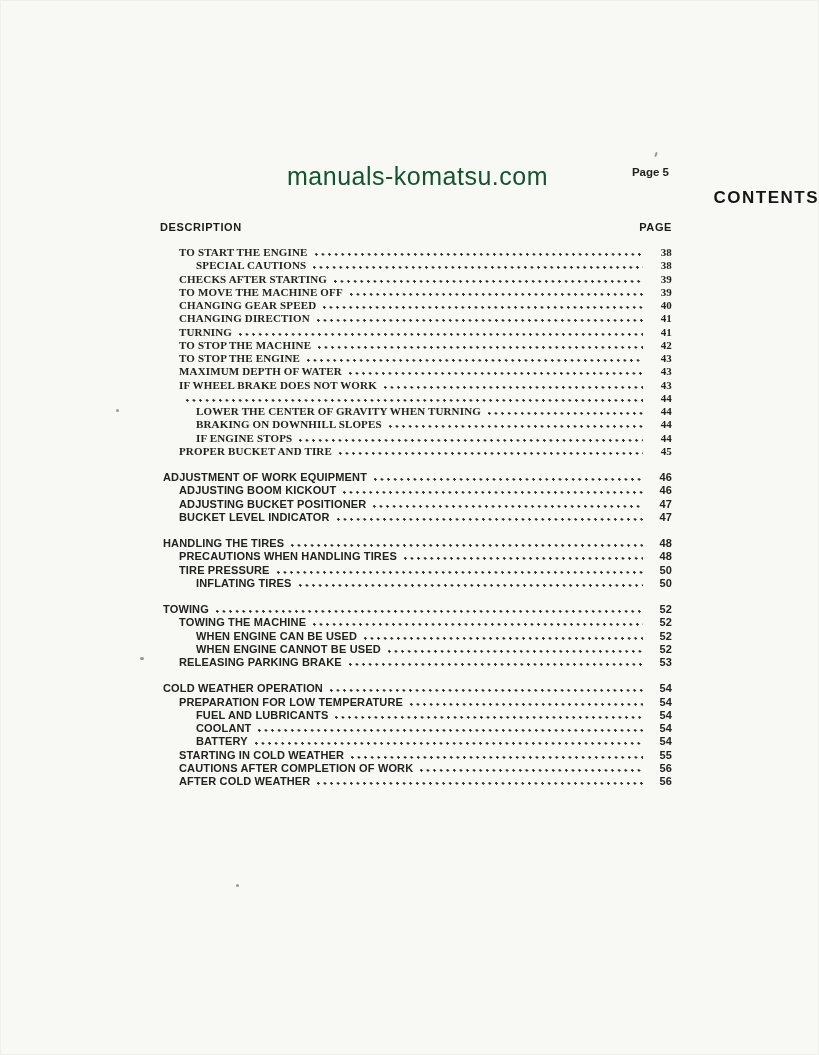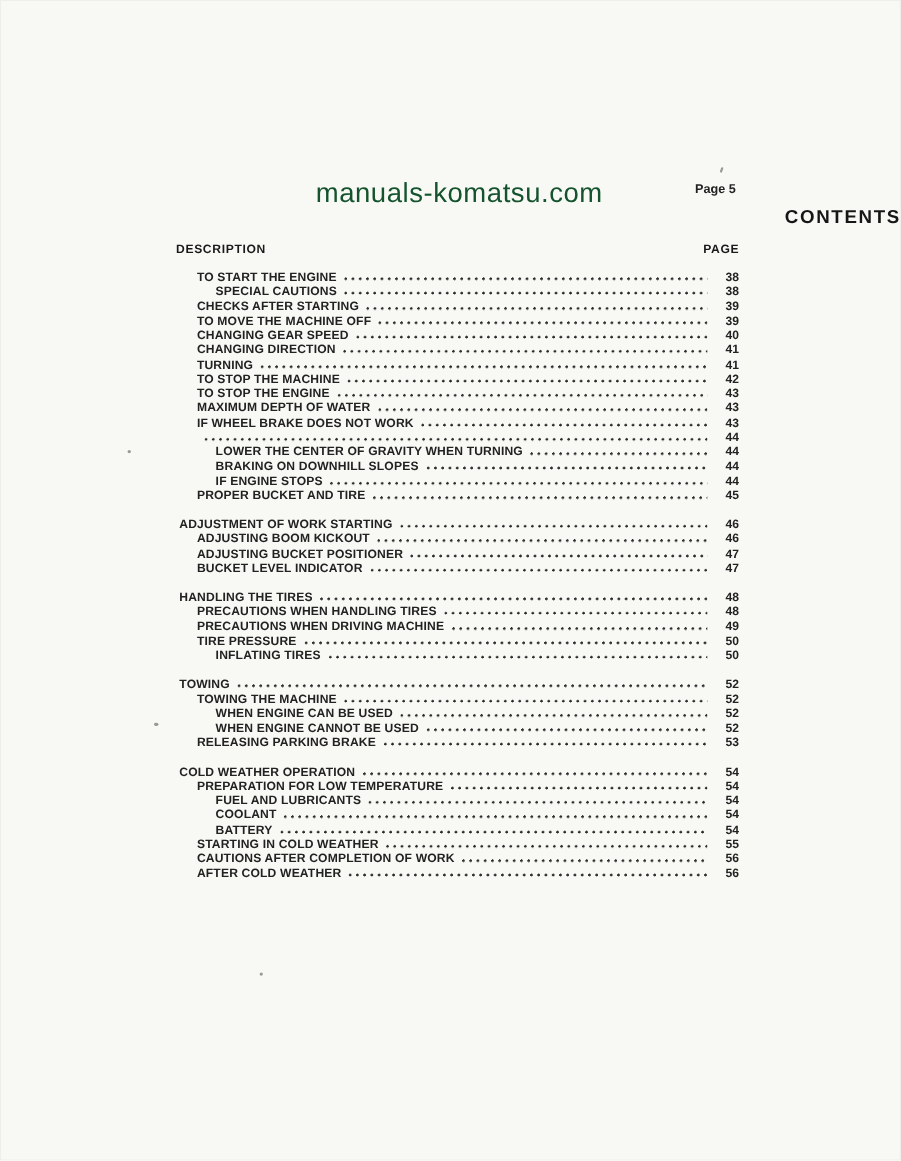--- a/index.html
+++ b/index.html
@@ -61,20 +61,21 @@
     font-weight: 700;
     letter-spacing: 0.6px;
     color: #1a1a1a;
     margin-bottom: 13px;
   }
   .toc-group {
     margin-top: 13px;
   }
   .toc-group:first-of-type {
     margin-top: 0;
+    font-family: Liberation Serif, serif;
   }
   .toc-row {
     display: flex;
     align-items: baseline;
     font-size: 11px;
     line-height: 13.25px;
     font-weight: 700;
     letter-spacing: 0.15px;
     color: #222;
     white-space: nowrap;
@@ -203,21 +204,21 @@
             <span class="toc-page">44</span>
           </div>
           <div class="toc-row indent-1">
             <span class="toc-label">PROPER BUCKET AND TIRE</span>
             <span class="toc-leader"></span>
             <span class="toc-page">45</span>
           </div>
         </div>
         <div class="toc-group">
           <div class="toc-row indent-0">
-            <span class="toc-label">ADJUSTMENT OF WORK STARTING</span>
+            <span class="toc-label">ADJUSTMENT OF WORK EQUIPMENT</span>
             <span class="toc-leader"></span>
             <span class="toc-page">46</span>
           </div>
           <div class="toc-row indent-1">
             <span class="toc-label">ADJUSTING BOOM KICKOUT</span>
             <span class="toc-leader"></span>
             <span class="toc-page">46</span>
           </div>
           <div class="toc-row indent-1">
             <span class="toc-label">ADJUSTING BUCKET POSITIONER</span>
@@ -233,25 +234,20 @@
         <div class="toc-group">
           <div class="toc-row indent-0">
             <span class="toc-label">HANDLING THE TIRES</span>
             <span class="toc-leader"></span>
             <span class="toc-page">48</span>
           </div>
           <div class="toc-row indent-1">
             <span class="toc-label">PRECAUTIONS WHEN HANDLING TIRES</span>
             <span class="toc-leader"></span>
             <span class="toc-page">48</span>
-          </div>
-          <div class="toc-row indent-1">
-            <span class="toc-label">PRECAUTIONS WHEN DRIVING MACHINE</span>
-            <span class="toc-leader"></span>
-            <span class="toc-page">49</span>
           </div>
           <div class="toc-row indent-1">
             <span class="toc-label">TIRE PRESSURE</span>
             <span class="toc-leader"></span>
             <span class="toc-page">50</span>
           </div>
           <div class="toc-row indent-2">
             <span class="toc-label">INFLATING TIRES</span>
             <span class="toc-leader"></span>
             <span class="toc-page">50</span>

